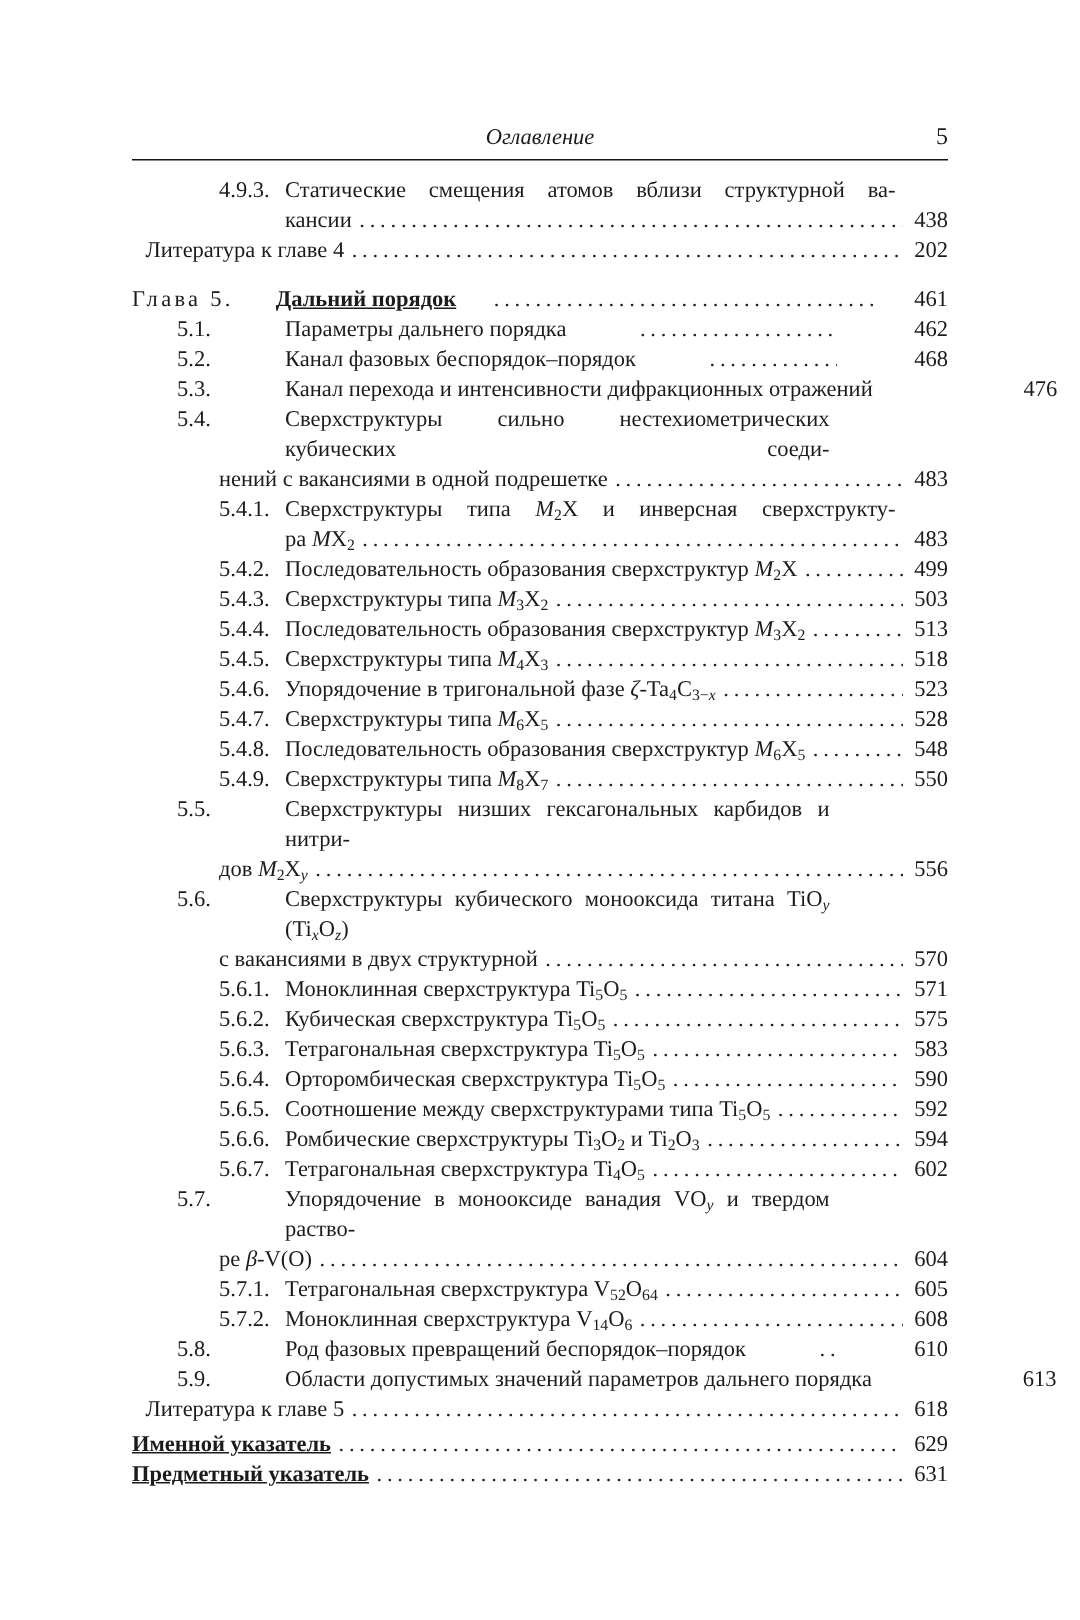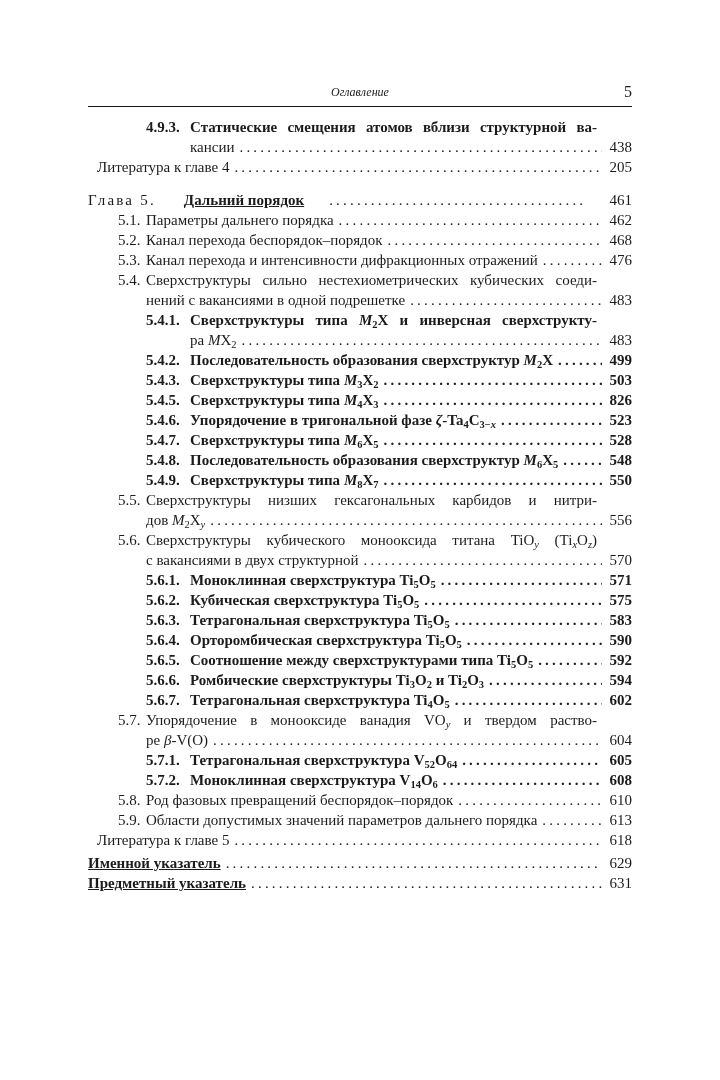--- a/index.html
+++ b/index.html
@@ -4,30 +4,30 @@
 <style>
   html,body { margin:0; padding:0; }
   body {
     width:720px; height:1080px; background:#ffffff; color:#1b1b1b;
     font-family:"Liberation Serif","DejaVu Serif",serif;
     font-size:15px; line-height:20px;
     -webkit-font-smoothing:antialiased;
   }
   .sheet { padding:0 88px; }
   .hdr { position:relative; margin-top:82px; height:20px; }
-  .hdr-title { text-align:center; font-style:italic; font-size:12px; }
+  .hdr-title { text-align:center; font-style:italic; font-size:15px; }
   .hdr-pg { position:absolute; right:0; top:0; font-size:16px; }
   .rule { border-bottom:1.4px solid #151515; margin-top:4px; }
   .toc { margin-top:10px; }
 
   .row { display:flex; align-items:baseline; }
   .lbl { flex:none; }
-  .lvl1 { padding-left:30px; }
+  .lvl1 { padding-left:30px;gap:44px; }
   .lvl1 > .lbl { width:28px; }
-  .lvl2 { padding-left:58px;font-weight:bold; }
+  .lvl2 { padding-left:58px; }
   .lvl2 > .lbl { width:44px; }
   .cont1 { padding-left:58px; }
   .cont2 { padding-left:102px; }
   .lit  { padding-left:9px; }
   .chapter > .lbl { width:auto; letter-spacing:2.2px; padding-right:8px; }
   .b { font-weight:bold;text-decoration:underline; }
 
   .txt { white-space:nowrap; }
   .just { flex:1 1 auto; white-space:normal; text-align:justify; text-align-last:justify; }
   .leader {
@@ -66,40 +66,40 @@
     </div>
     <div class="row cont2">
       <span class="txt">кансии</span>
       <span class="leader"></span>
       <span class="pg">438</span>
     </div>
 
     <div class="row lit">
       <span class="txt">Литература к главе 4</span>
       <span class="leader"></span>
-      <span class="pg">205</span>
+      <span class="pg">202</span>
     </div>
 
     <div class="row chapter gap-chapter">
       <span class="lbl">Глава 5.</span>
       <span class="txt b">Дальний порядок</span>
       <span class="leader"></span>
       <span class="pg">461</span>
     </div>
 
     <div class="row lvl1">
       <span class="lbl">5.1.</span>
       <span class="txt">Параметры дальнего порядка</span>
       <span class="leader"></span>
       <span class="pg">462</span>
     </div>
 
     <div class="row lvl1">
       <span class="lbl">5.2.</span>
-      <span class="txt">Канал перехода беспорядок–порядок</span>
+      <span class="txt">Канал фазовых беспорядок–порядок</span>
       <span class="leader"></span>
       <span class="pg">468</span>
     </div>
 
     <div class="row lvl1">
       <span class="lbl">5.3.</span>
       <span class="txt">Канал перехода и интенсивности дифракционных отражений</span>
       <span class="leader"></span>
       <span class="pg">476</span>
     </div>
@@ -133,26 +133,32 @@
       <span class="pg">499</span>
     </div>
 
     <div class="row lvl2">
       <span class="lbl">5.4.3.</span>
       <span class="txt">Сверхструктуры типа <i>M</i><sub>3</sub>X<sub>2</sub></span>
       <span class="leader"></span>
       <span class="pg">503</span>
     </div>
 
+    <div class="row lvl2">
+      <span class="lbl">5.4.4.</span>
+      <span class="txt">Последовательность образования сверхструктур <i>M</i><sub>3</sub>X<sub>2</sub></span>
+      <span class="leader"></span>
+      <span class="pg">513</span>
+    </div>
 
     <div class="row lvl2">
       <span class="lbl">5.4.5.</span>
       <span class="txt">Сверхструктуры типа <i>M</i><sub>4</sub>X<sub>3</sub></span>
       <span class="leader"></span>
-      <span class="pg">826</span>
+      <span class="pg">518</span>
     </div>
 
     <div class="row lvl2">
       <span class="lbl">5.4.6.</span>
       <span class="txt">Упорядочение в тригональной фазе <i>ζ</i>-Ta<sub>4</sub>C<sub>3−<i>x</i></sub></span>
       <span class="leader"></span>
       <span class="pg">523</span>
     </div>
 
     <div class="row lvl2">

